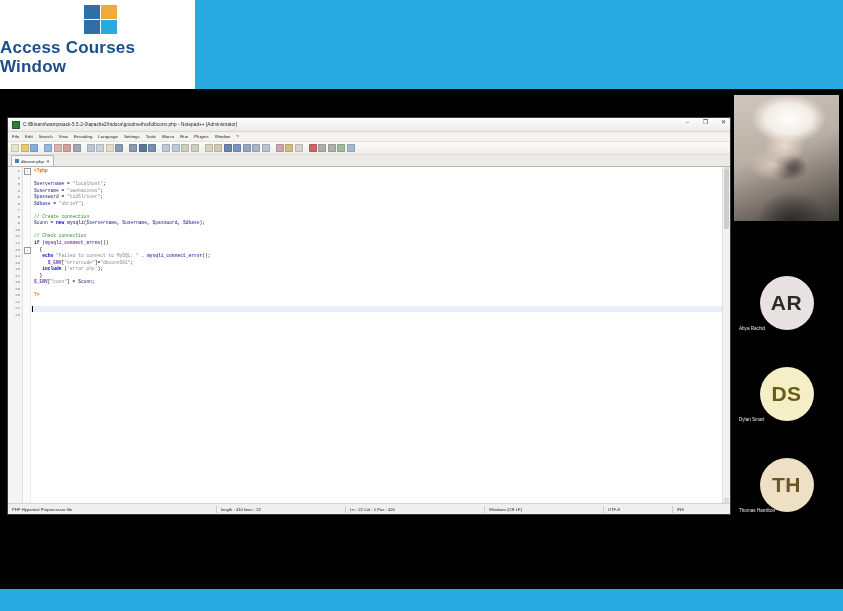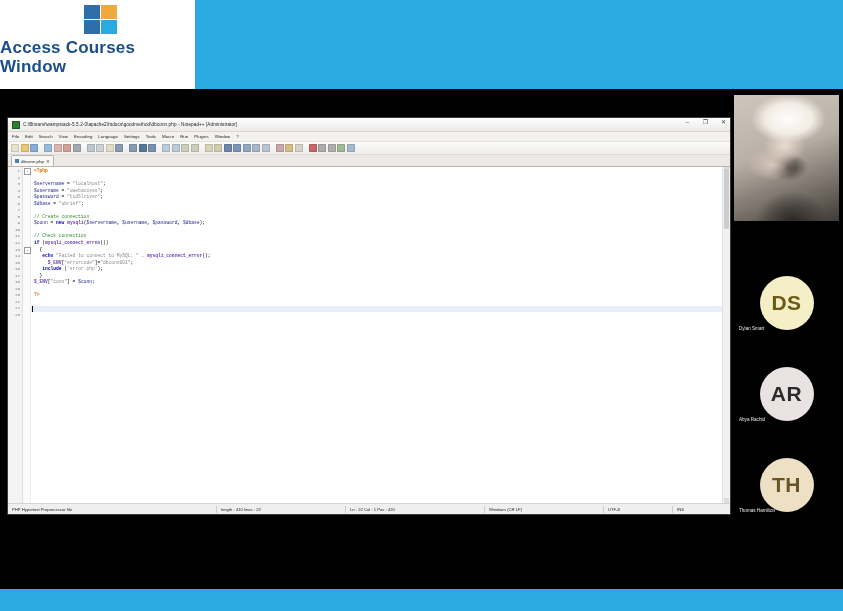--- a/index.html
+++ b/index.html
@@ -289,30 +289,30 @@
 
       </div>
     </div>
 
     <div class="rail">
       <div class="webcam">
         <div class="wc-img"></div>
         <div class="wc-dark"></div>
       </div>
       <div class="tile">
+        <div class="avatar" style="background: rgb(232, 226, 226); color: rgb(43, 43, 43);">
+            <span>AR</span>
+          </div>
+        <div class="tile-name">Abya Rachid</div>
+      </div>
+      <div class="tile">
         <div class="avatar" style="background: rgb(245, 239, 200); color: rgb(107, 90, 18);">
             <span>DS</span>
           </div>
         <div class="tile-name">Dylan Smart</div>
-      </div>
-      <div class="tile">
-        <div class="avatar" style="background: rgb(232, 226, 226); color: rgb(43, 43, 43);">
-            <span>AR</span>
-          </div>
-        <div class="tile-name">Abya Rachid</div>
       </div>
       <div class="tile">
         <div class="avatar" style="background: rgb(238, 224, 196); color: rgb(107, 84, 38);">
             <span>TH</span>
           </div>
         <div class="tile-name">Thomas Hamilton</div>
       </div>
     </div>
 
   </div>

